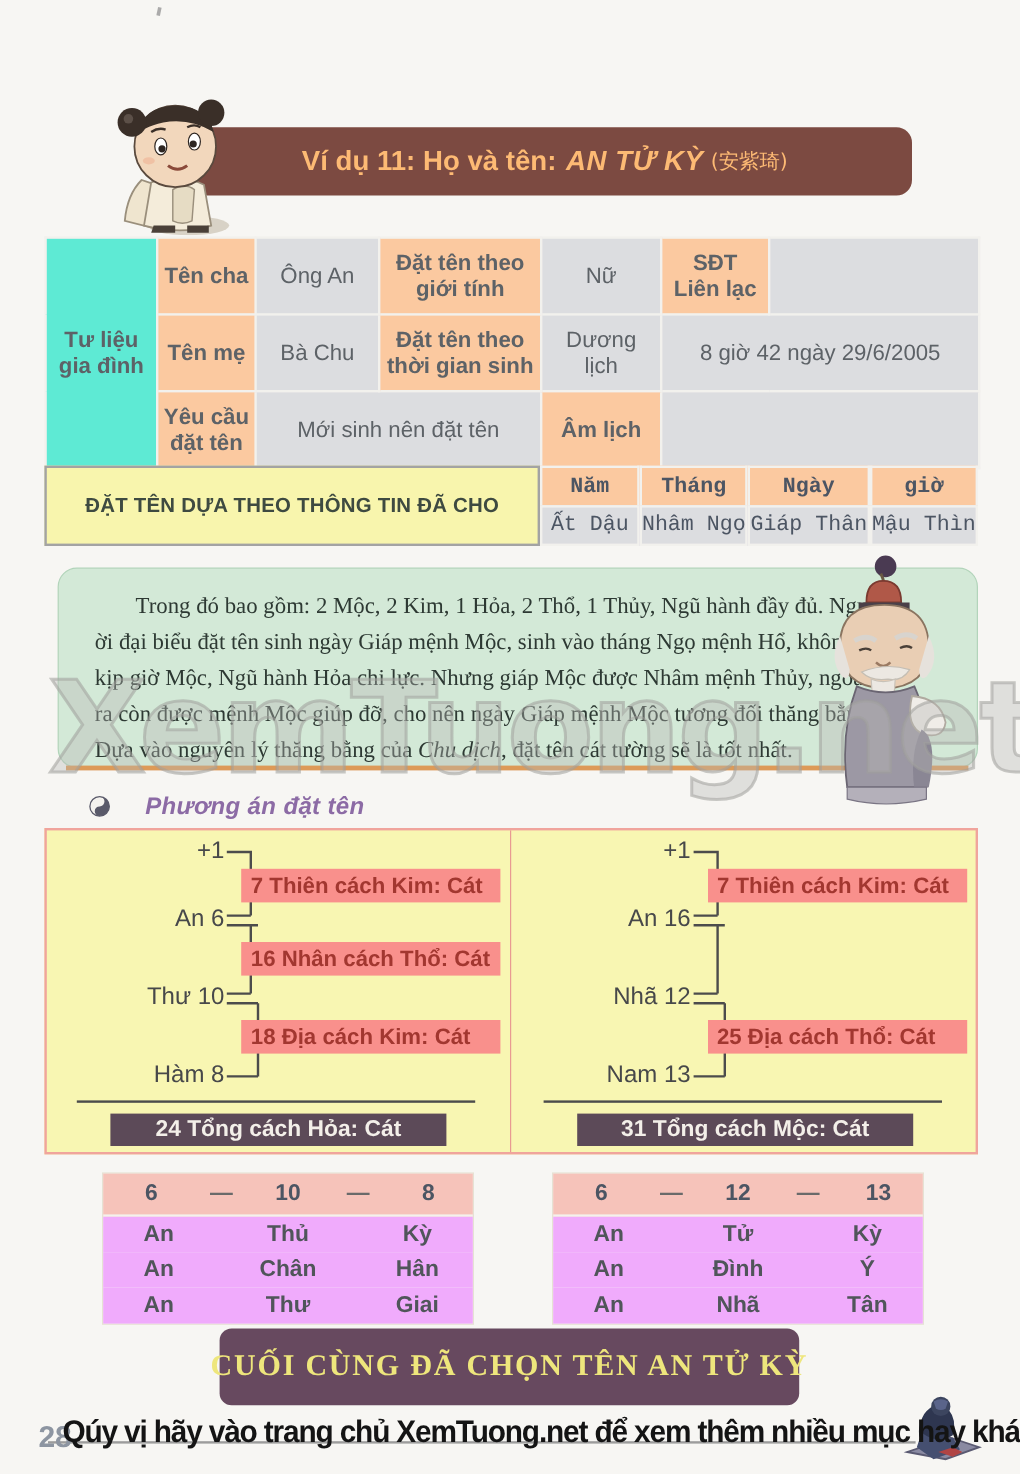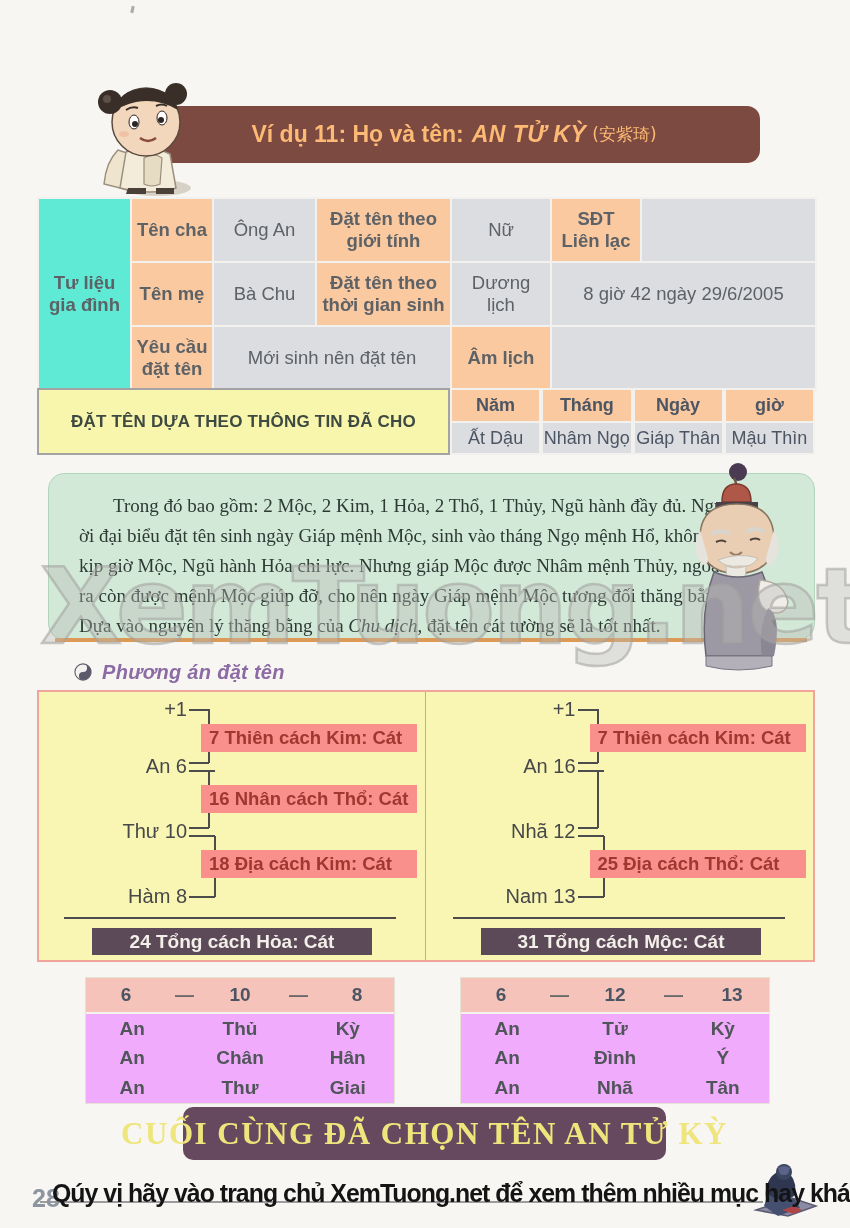--- a/index.html
+++ b/index.html
@@ -24,21 +24,21 @@
     font-size:18.5px; color:#5d6267; padding:2px 4px; }
   td.lab { background:#fbc9a0; font-weight:bold; color:#7c5c4c; }
   td.val { background:#dcdde0; }
   td.grp { background:#5eead4; font-weight:bold; color:#565c60; }
   tr.r { height:64px; }
 
   
   .band { position:absolute; left:37px; top:388px; width:778px; height:67px; display:flex; }
   .band-title { width:413px; background:#f8f5ad; border:2px solid #a3a3a3; display:flex; align-items:center; justify-content:center;
     font-weight:800; font-size:17px; color:#3e4a41; letter-spacing:.2px; text-align:center; }
-  .band-col { flex:1; display:flex; flex-direction:column; }
+  .band-col { flex:1; display:flex; flex-direction:column;font-family:Liberation Mono, monospace; }
   .band-col .h { height:33px; background:#fbc9a0; border:2px solid #f2f1ed; border-bottom:none;
     display:flex; align-items:center; justify-content:center; font-weight:bold; font-size:18px; color:#4c5563; }
   .band-col .v { height:34px; background:#dcdde0; border:2px solid #f2f1ed;
     display:flex; align-items:center; justify-content:center; font-size:18px; color:#4c5563; white-space:nowrap; }
 
   
   .green-box { position:absolute; left:48px; top:473px; width:767px; height:167px;
     background:#d3e9d7; border:1px solid #b2d4ba; border-radius:16px; z-index:1;
     padding:17px 26px 0 30px; font-family:"Liberation Serif", serif; font-size:19px;
     line-height:1.58; color:#2d3933; }
@@ -48,21 +48,21 @@
   .sage { position:absolute; left:660px; top:460px; width:155px; height:218px; z-index:3; }
 
   .watermark { position:absolute; left:40px; top:545px; width:810px; z-index:4; pointer-events:none;
     font-family:"DejaVu Sans", sans-serif; font-weight:bold; font-size:106px; letter-spacing:-3px;
     color:rgba(255,255,255,0.10); -webkit-text-stroke:2.5px rgba(160,160,156,0.55);
     text-shadow:0 0 1px rgba(160,160,156,0.3); white-space:nowrap; }
 
   
   .sect { position:absolute; left:74px; top:658px; height:28px; display:flex; align-items:center; z-index:5; }
   .yinyang { width:18px; height:18px; margin-right:10px; }
-  .sect-label { font-size:20px; font-weight:bold; font-style:italic; color:#8c6ba5; letter-spacing:.3px; }
+  .sect-label { font-size:20px; font-weight:bold; font-style:italic; color:#8c6ba5; letter-spacing:.3px;margin-left:19px; }
 
   
   .diagram-box { position:absolute; left:37px; top:690px; width:778px; height:272px;
     background:#f8f6b2; border:2px solid #f0a49c; z-index:1; }
   .diagram-half { position:absolute; top:0; width:387px; height:268px; }
   .dh-left { left:0; border-right:1.5px solid #e89a92; }
   .dh-right { left:388.5px; }
   .bracket-svg { position:absolute; left:0; top:0; }
   .dplus, .dname { position:absolute; left:0; width:148px; text-align:right; font-size:20px; color:#47484a; white-space:nowrap; }
   .dplus { top:6px; }
@@ -80,23 +80,23 @@
   .nhead { height:36px; background:#f6c3ba; display:flex; align-items:center; border-bottom:2px solid #f4f2ec; }
   .nhead span { text-align:center; font-weight:bold; font-size:19px; color:#4c5563; }
   .nhead span:nth-child(1){width:26%;} .nhead span:nth-child(2){width:12%; color:#6a6a6a;}
   .nhead span:nth-child(3){width:24%;} .nhead span:nth-child(4){width:14%; color:#6a6a6a;}
   .nhead span:nth-child(5){width:24%;}
   .nrow { height:29.5px; background:#f0abfc; display:flex; align-items:center; }
   .nrow span { font-weight:bold; font-size:19px; color:#50555a; text-align:center; }
   .nrow span:nth-child(1){width:30%;} .nrow span:nth-child(2){width:40%;} .nrow span:nth-child(3){width:30%;}
 
   
-  .conclusion { position:absolute; left:183px; top:1107px; width:483px; height:53px; border-radius:10px;
+  .conclusion { position:absolute; left:183px; top:1107px; width:483px; height:64px; border-radius:10px;
     background:#67495f; display:flex; align-items:center; justify-content:center;
-    font-family:"Liberation Serif", serif; font-weight:bold; font-size:31px; letter-spacing:1.5px;
+    font-family:"Liberation Serif", serif; font-weight:bold; font-size:25px; letter-spacing:1.5px;
     color:#eee67c; white-space:nowrap; }
 
   
   .footer-line { position:absolute; left:40px; top:1201px; width:723px; height:2px; background:#9c9c9c; z-index:1; }
   .page-num { position:absolute; left:32px; top:1184px; font-size:25px; font-weight:bold; color:#8d95a1; z-index:1; }
   .footer-text { position:absolute; left:52px; top:1178px; z-index:2; font-weight:bold; font-size:26px; color:#141414;
     letter-spacing:-1px; white-space:nowrap; transform:scaleX(0.955); transform-origin:left center; }
   .reader { position:absolute; left:742px; top:1158px; width:82px; height:62px; z-index:1; }
 </style>
 </head>

